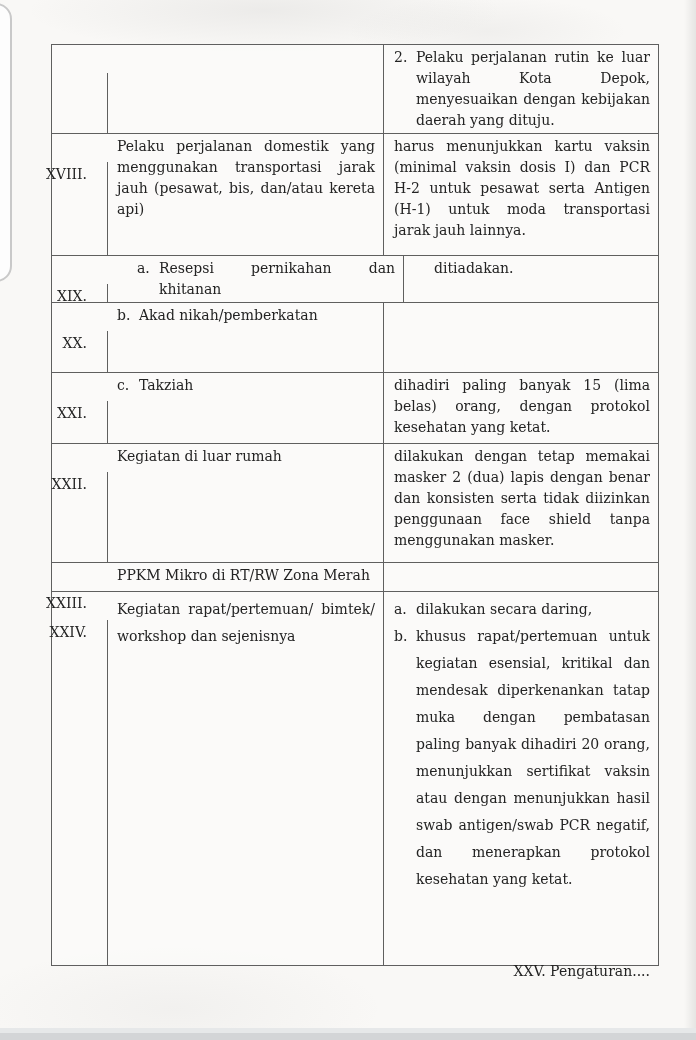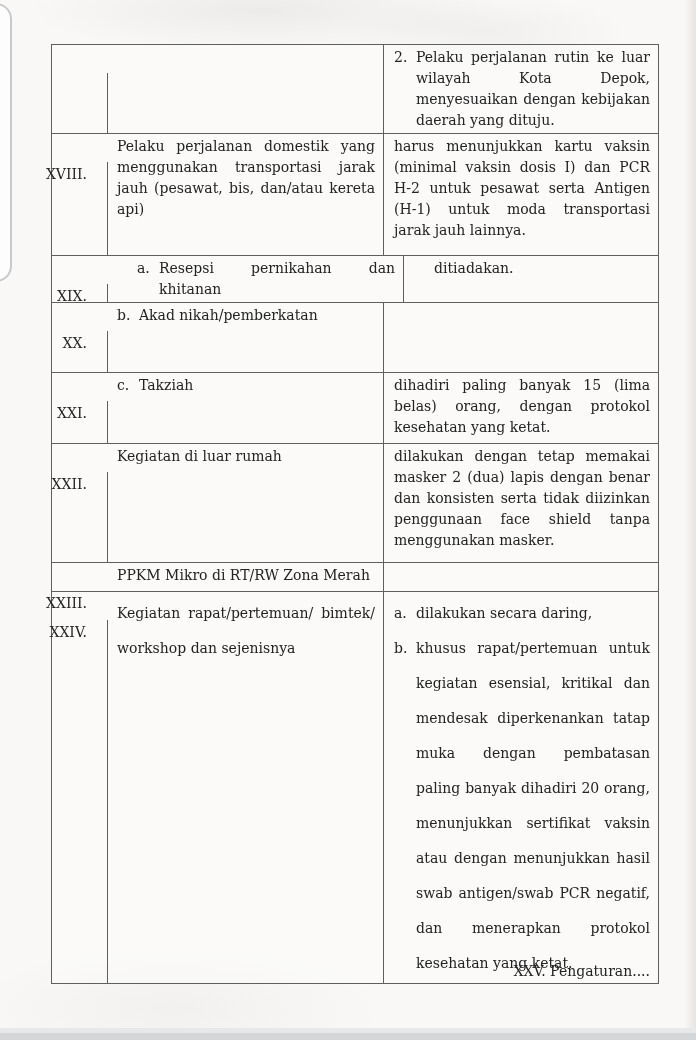--- a/index.html
+++ b/index.html
@@ -61,21 +61,21 @@
   .etext { flex:1 1 auto; text-align:justify; }
   
   .row-0 { min-height:89px; }
   .row-1 { min-height:122px; }
   .row-2 { min-height:33px;gap:20px; }
   .row-3 { min-height:70px; }
   .row-4 { min-height:71px; }
   .row-5 { min-height:119px;justify-content:center; }
   .row-6 { min-height:24px; }
   .row-7 { min-height:373px; }
-  .row-7 .cell-item, .row-7 .cell-rules { line-height:35px; padding-top:4px; }
+  .row-7 .cell-item, .row-7 .cell-rules { line-height:27px; padding-top:4px; }
   .footer-note {
     position:absolute; top:961px; right:46px;
     white-space:nowrap;
   }
 </style>
 </head>
 <body>
 
 <div class="screen" style="--paper: #f9f8f6; --ink: #232323; --table-border: #5f5f5f; --bottom-bar: #d3d5d7; --handle-border: #c9c9c9;">
   <div class="scan-noise"></div>

